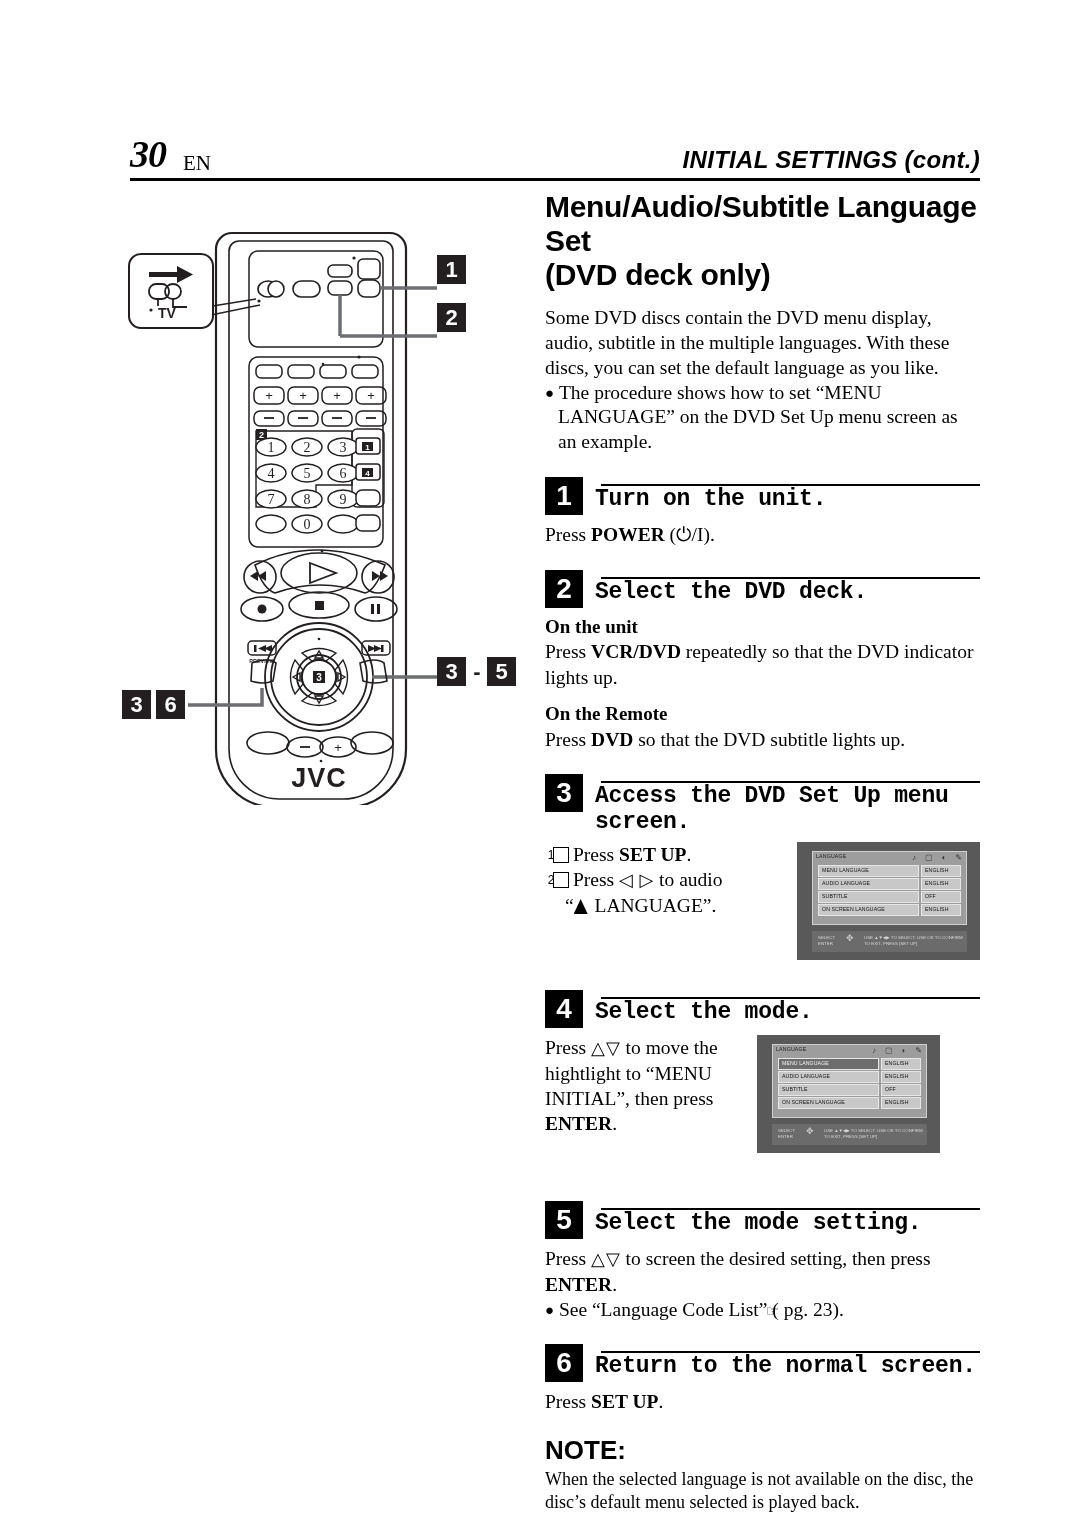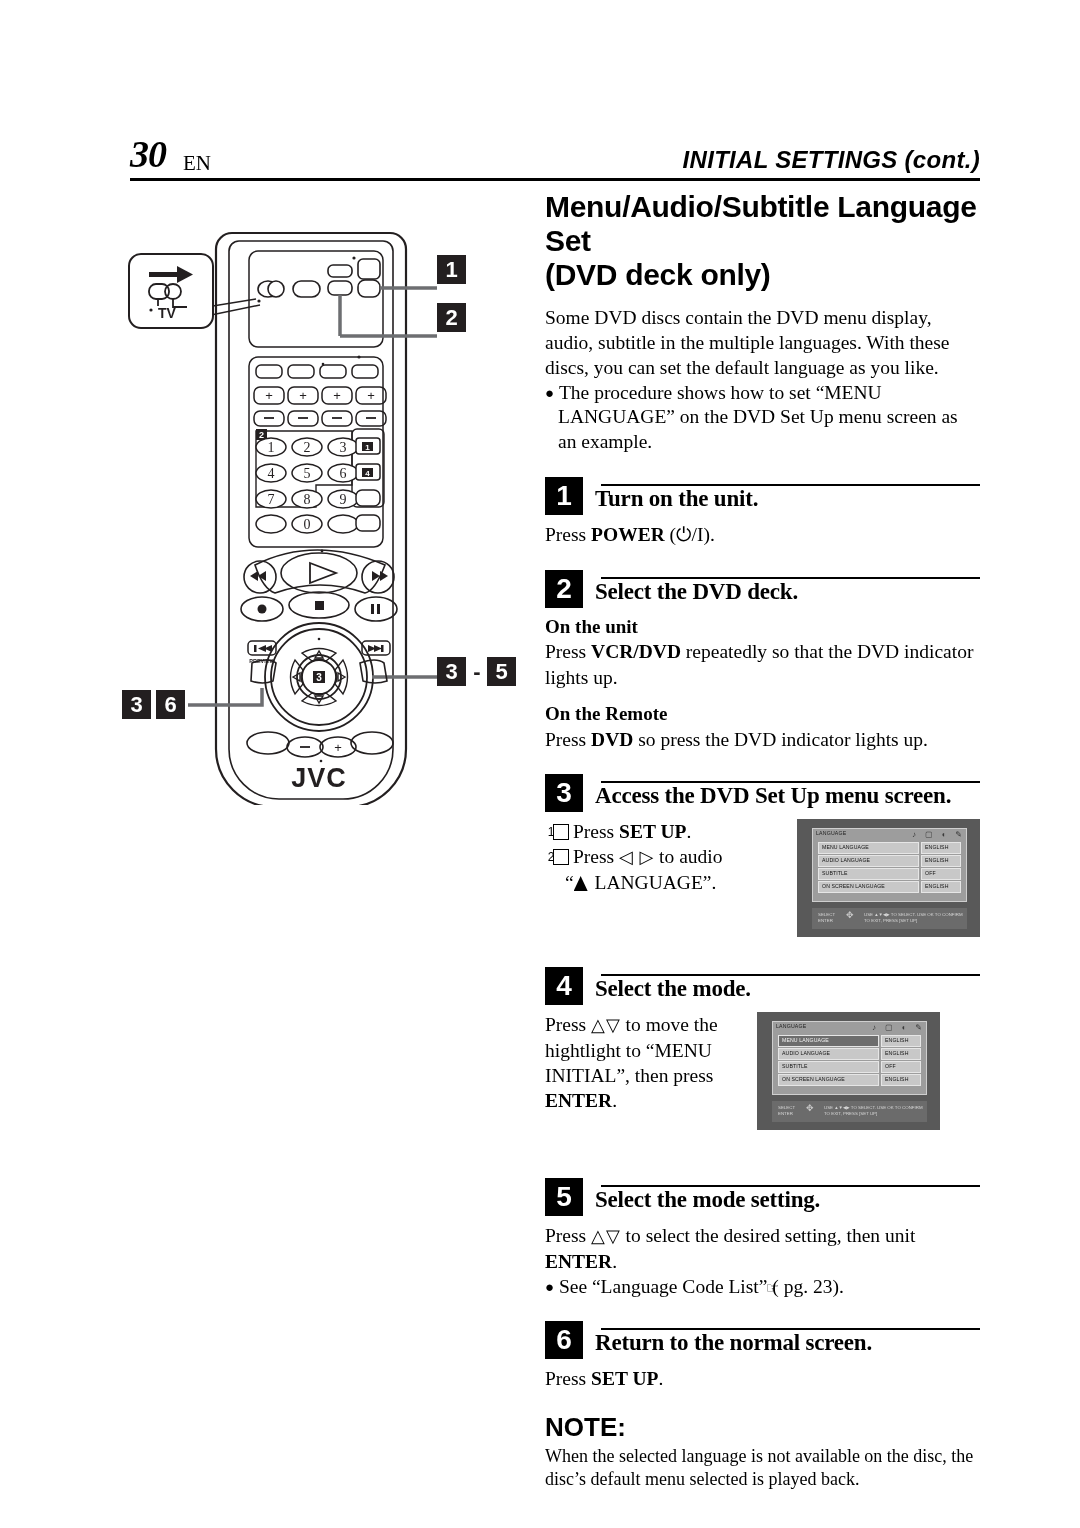--- a/index.html
+++ b/index.html
@@ -30,21 +30,21 @@
   .bullet-row{display:block;text-indent:-13px;padding-left:13px;}
   .bullet-dot{font-size:15px;vertical-align:1px;}
 
   
   .step{position:relative;margin-top:22px;}
   .step-rule{position:absolute;left:56px;right:0;top:7px;border-top:2px solid #000;}
   .step-head{display:flex;align-items:flex-start;gap:12px;}
   .step-num{flex:0 0 auto;width:38px;height:38px;background:#000;color:#fff;
     font-family:"Liberation Sans",sans-serif;font-weight:700;font-size:28px;
     display:flex;align-items:center;justify-content:center;line-height:1;}
-  .step-title{font-family:Liberation Serif, serif;font-weight:700;font-size:23px;
+  .step-title{font-family:Liberation Mono, monospace;font-weight:700;font-size:23px;
     letter-spacing:-0.2px;padding-top:9px;}
   .step-body{font-size:19.5px;line-height:1.3;margin-top:7px;}
   .step-body p{margin:0;}
   b,.b{font-weight:700;}
   .sub-head{font-weight:700;font-size:19px;}
   .spacer-sm{height:12px;}
 
   .numbox{display:inline-block;border:1.4px solid #000;font-family:"Liberation Sans",sans-serif;
     font-size:12px;line-height:14px;width:14px;text-align:center;vertical-align:2px;margin-right:4px;}
   .listrow{display:block;text-indent:-20px;padding-left:28px;}
@@ -369,21 +369,21 @@
       <div class="step-rule"></div>
       <div class="step-head">
         <div class="step-num">2</div>
         <div class="step-title">Select the DVD deck.</div>
       </div>
       <div class="step-body">
         <p class="sub-head">On the unit</p>
         <p><span>Press </span><b>VCR/DVD</b><span> repeatedly so that the DVD indicator lights up.</span></p>
         <div class="spacer-sm"></div>
         <p class="sub-head">On the Remote</p>
-        <p><span>Press </span><b>DVD</b><span> so press the DVD indicator lights up.</span></p>
+        <p><span>Press </span><b>DVD</b><span> so that the DVD subtitle lights up.</span></p>
       </div>
     </div>
 
     <div class="step">
       <div class="step-rule"></div>
       <div class="step-head">
         <div class="step-num">3</div>
         <div class="step-title">Access the DVD Set Up menu screen.</div>
       </div>
       <div class="step-body split">
@@ -484,21 +484,21 @@
       </div>
     </div>
 
     <div class="step" style="margin-top:48px;">
       <div class="step-rule"></div>
       <div class="step-head">
         <div class="step-num">5</div>
         <div class="step-title">Select the mode setting.</div>
       </div>
       <div class="step-body">
-        <p><span>Press </span><span class="arrowglyph">△▽</span><span> to select the desired setting, then unit </span><b>ENTER</b><span>.</span></p>
+        <p><span>Press </span><span class="arrowglyph">△▽</span><span> to screen the desired setting, then press </span><b>ENTER</b><span>.</span></p>
         <span class="bullet-row"><span class="bullet-dot">●</span>&nbsp;<span>See “Language Code List” (</span><span class="handptr">☞</span><span> pg. 23).</span></span>
       </div>
     </div>
 
     <div class="step">
       <div class="step-rule"></div>
       <div class="step-head">
         <div class="step-num">6</div>
         <div class="step-title">Return to the normal screen.</div>
       </div>

